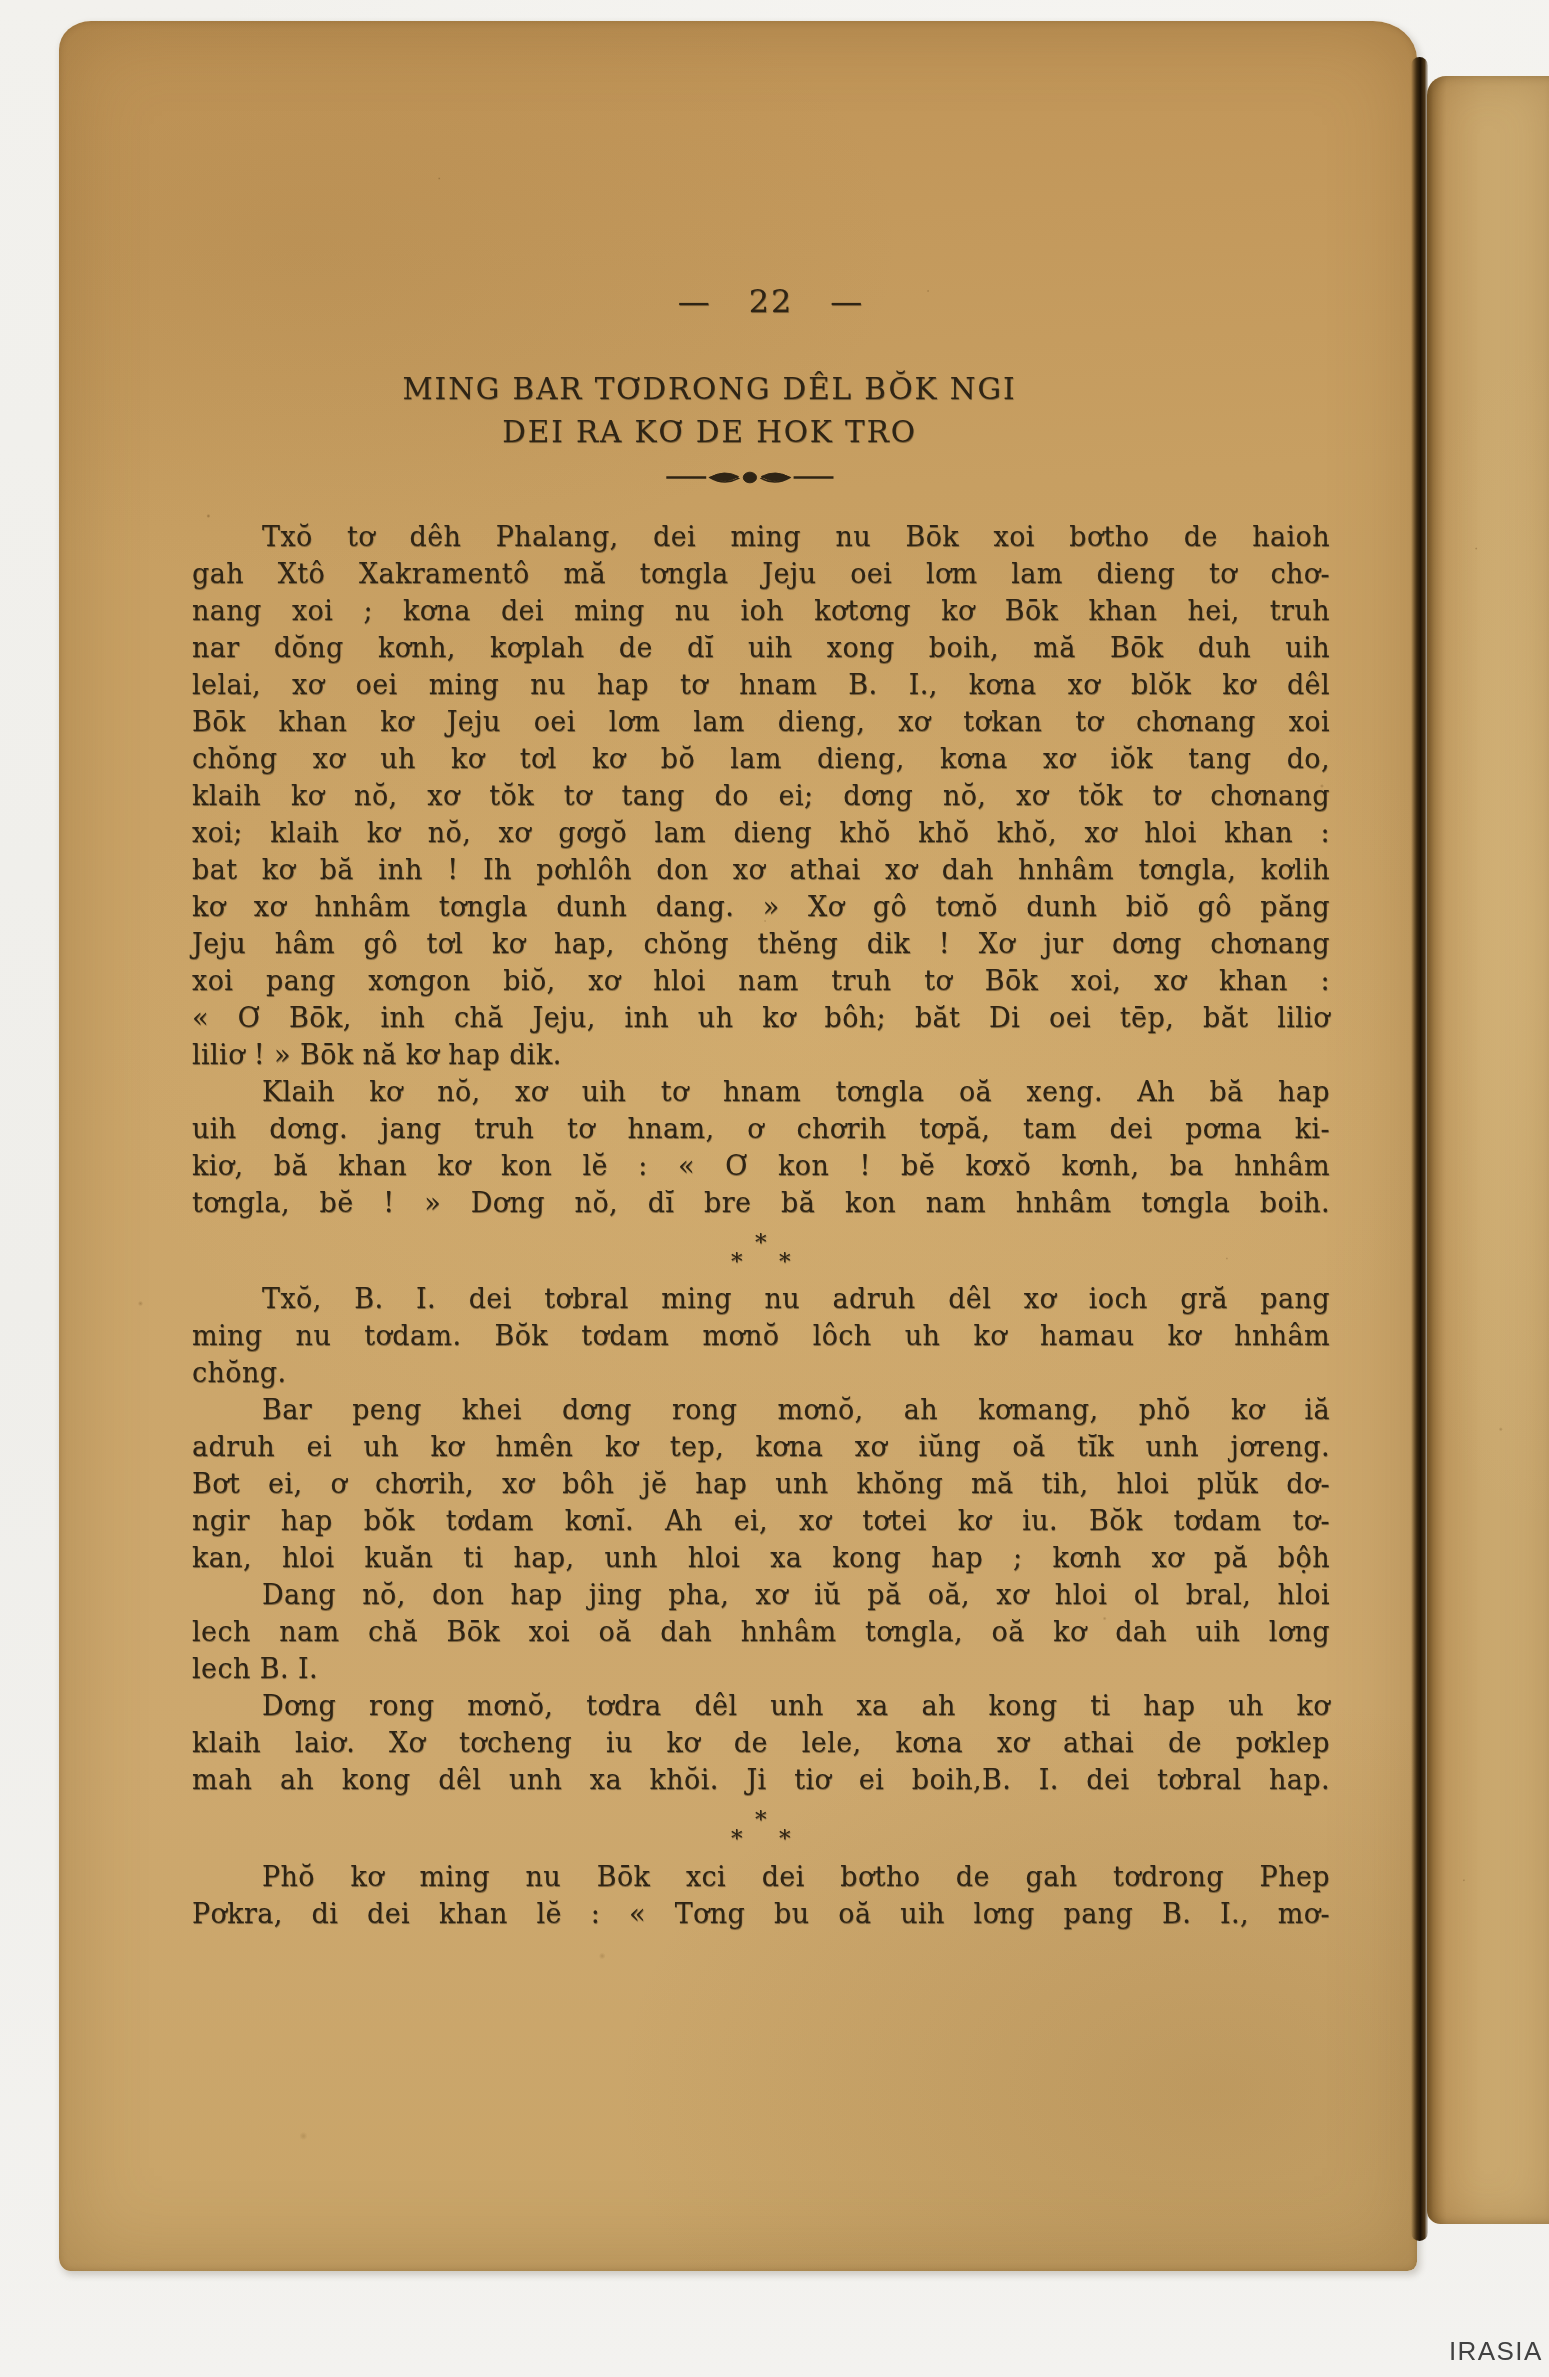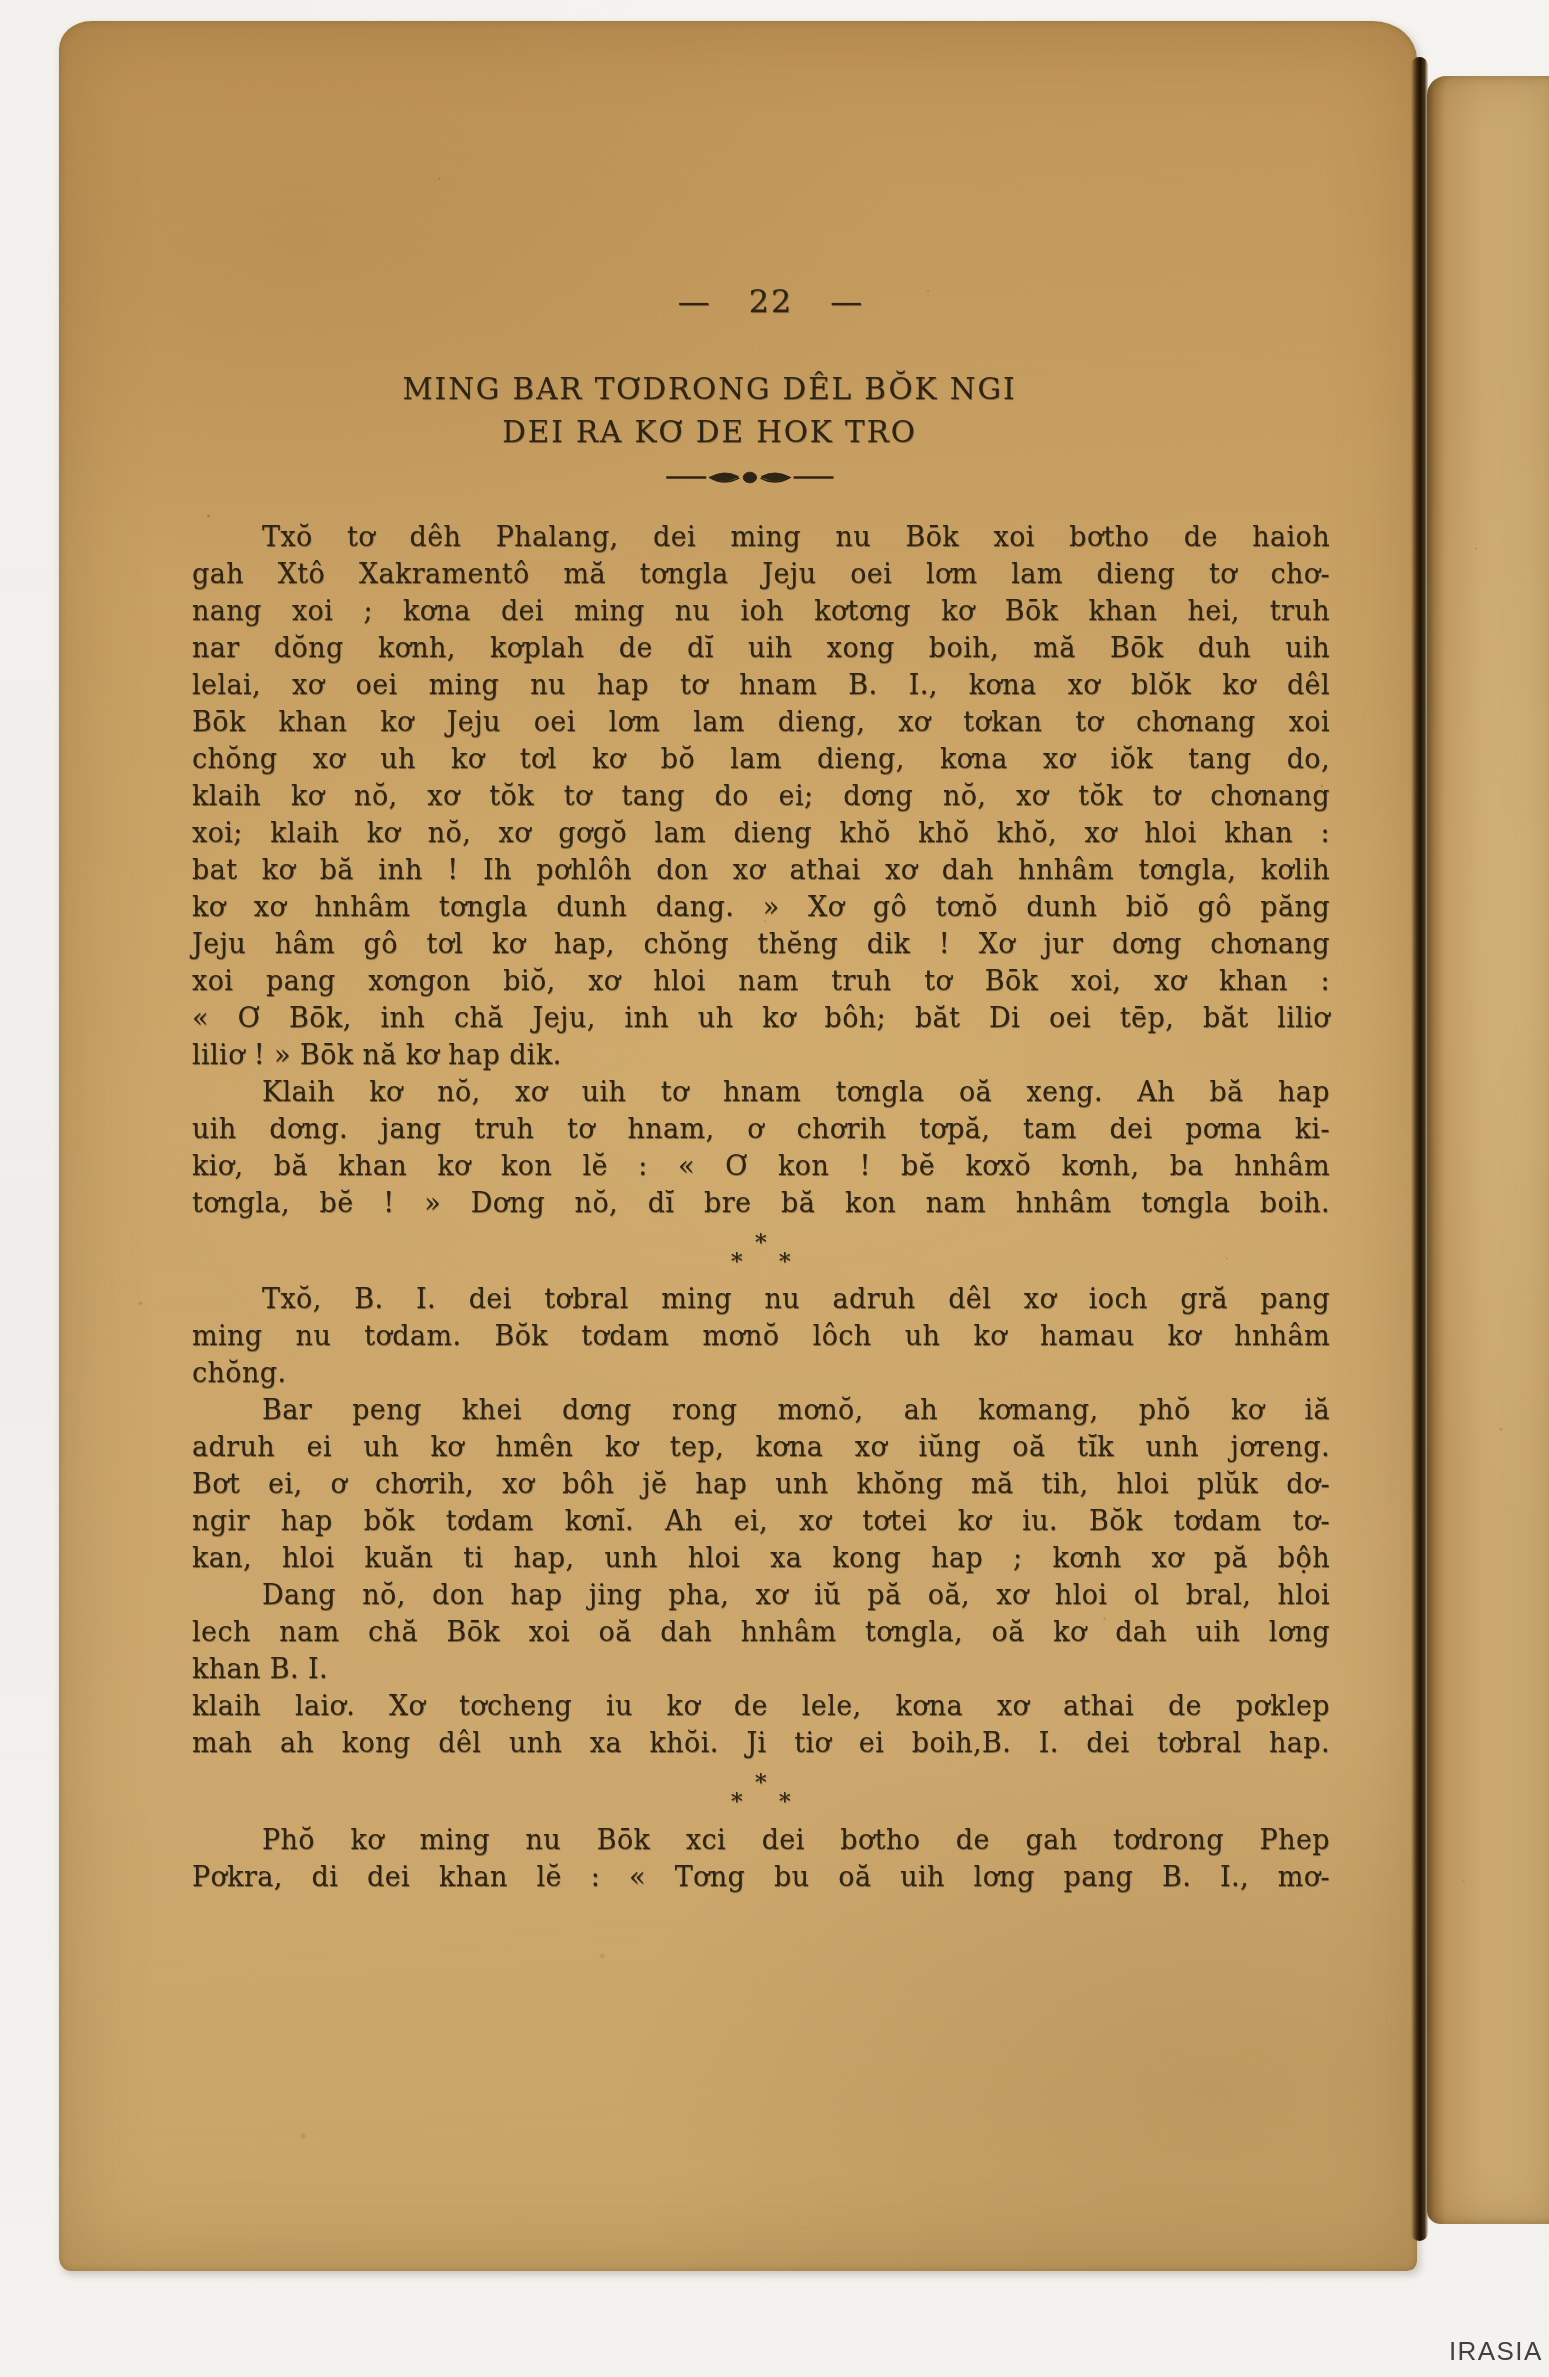--- a/index.html
+++ b/index.html
@@ -148,23 +148,24 @@
       <div class="para">
         <div class="line first">Bar peng khei dơng rong mơnŏ, ah kơmang, phŏ kơ iă</div>
         <div class="line">adruh ei uh kơ hmên kơ tep, kơna xơ iŭng oă tĭk unh jơreng.</div>
         <div class="line">Bơt ei, ơ chơrih, xơ bôh jĕ hap unh khŏng mă tih, hloi plŭk dơ-</div>
         <div class="line">ngir hap bŏk tơdam kơnĭ. Ah ei, xơ tơtei kơ iu. Bŏk tơdam tơ-</div>
         <div class="line">kan, hloi kuăn ti hap, unh hloi xa kong hap ; kơnh xơ pă bộh</div>
       </div>
       <div class="para">
         <div class="line first">Dang nŏ, don hap jing pha, xơ iŭ pă oă, xơ hloi ol bral, hloi</div>
         <div class="line">lech nam chă Bōk xoi oă dah hnhâm tơngla, oă kơ dah uih lơng</div>
-        <div class="line noJust">khan B. I.</div>
+        <div class="line noJust">lech B. I.</div>
       </div>
       <div class="para">
+        <div class="line first">Dơng rong mơnŏ, tơdra dêl unh xa ah kong ti hap uh kơ</div>
         <div class="line">klaih laiơ. Xơ tơcheng iu kơ de lele, kơna xơ athai de pơklep</div>
         <div class="line">mah ah kong dêl unh xa khŏi. Ji tiơ ei boih,B. I. dei tơbral hap.</div>
       </div>
       <div class="sep">
         <div class="sep-line">*</div>
         <div class="sep-line sep-line2">* *</div>
       </div>
       <div class="para">
         <div class="line first">Phŏ kơ ming nu Bōk xci dei bơtho de gah tơdrong Phep</div>
         <div class="line">Pơkra, di dei khan lĕ : « Tơng bu oă uih lơng pang B. I., mơ-</div>

